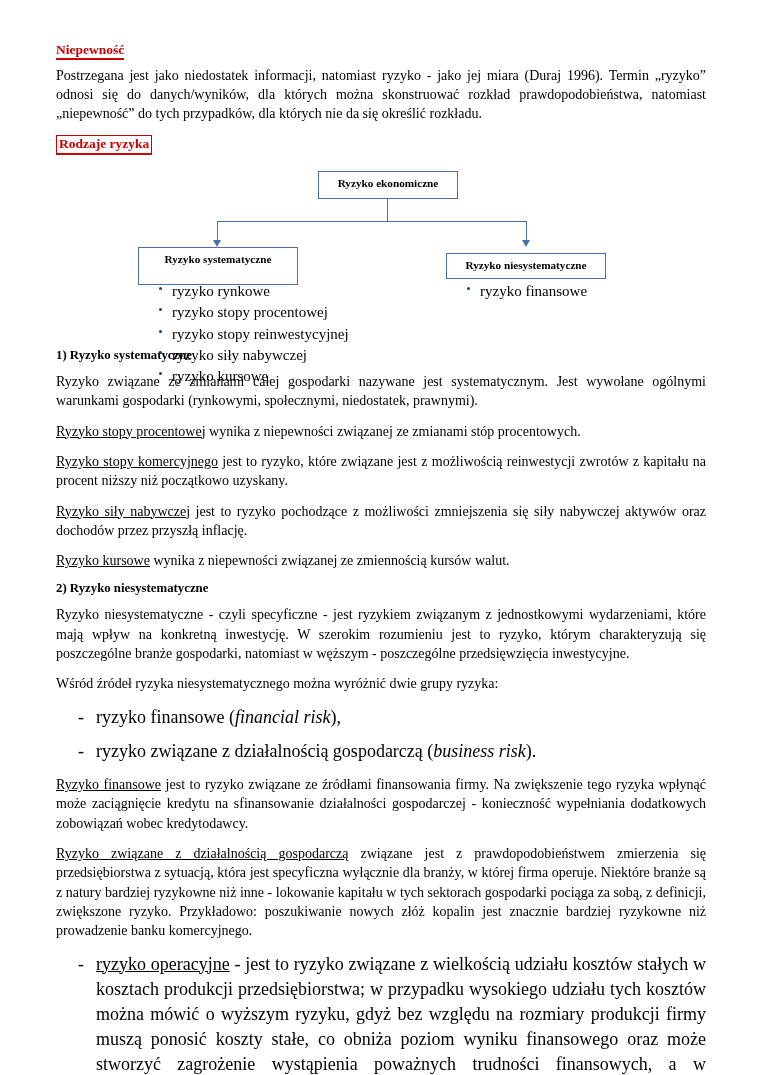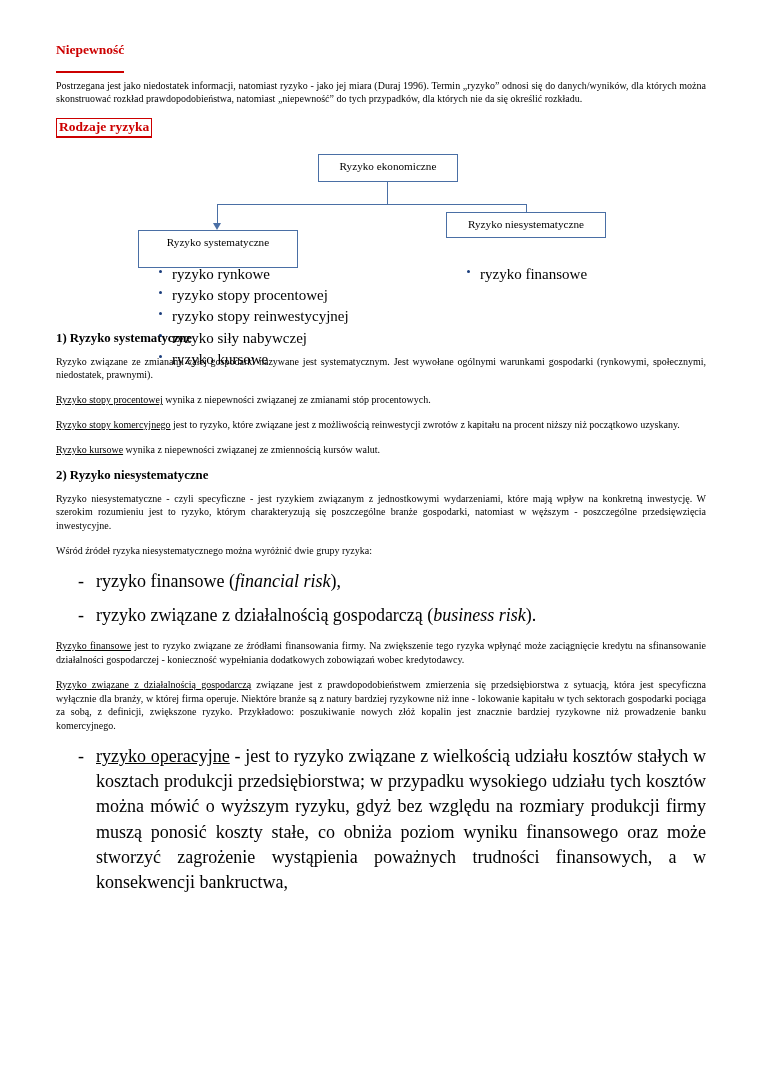--- a/index.html
+++ b/index.html
@@ -28,30 +28,30 @@
     width: 650px;
   }
   .heading-red {
     color: #cc0000;
     font-weight: bold;
     font-size: 13.5px;
     font-family: "Liberation Serif", serif;
     margin: 0 0 6px 0;
     display: inline-block;
     border-bottom: 2px solid #cc0000;
-    padding-bottom: 13px;
+    padding-bottom: 0px;
     line-height: 1.15;
   }
   .heading-red.boxed {
     border: 1.5px solid #cc0000;
     padding: 0px 2px 1px 2px;
     border-bottom: 2px solid #cc0000;
   }
   p.body {
-    font-size: 10px;
+    font-size: 14px;
     line-height: 1.38;
     text-align: justify;
     margin: 0 0 11px 0;
   }
   .u {
     text-decoration: underline;
   }
   .italic {
     font-style: italic;
   }
@@ -73,36 +73,37 @@
   .node {
     position: absolute;
     border: 1px solid #4a6fa5;
     background: #ffffff;
     font-size: 11.2px;
     font-family: "Liberation Serif", serif;
     text-align: center;
     color: #000;
     box-sizing: border-box;
     padding-top: 5px;
+    font-weight: bold;
   }
   .node.top {
     left: 262px;
     top: 2px;
     width: 140px;
     height: 28px;
   }
   .node.left {
     left: 82px;
     top: 78px;
     width: 160px;
     height: 38px;
   }
   .node.right {
     left: 390px;
-    top: 60px;
+    top: 84px;
     width: 160px;
     height: 26px;
   }
   .bullets {
     position: absolute;
     font-size: 15px;
     line-height: 1.42;
   }
   .bullets ul {
     margin: 0;
@@ -215,20 +216,21 @@
     </div>
 
     <h3 class="sub">1) Ryzyko systematyczne</h3>
 
     <p class="body">Ryzyko związane ze zmianami całej gospodarki nazywane jest systematycznym. Jest wywołane ogólnymi warunkami gospodarki (rynkowymi, społecznymi, niedostatek, prawnymi).</p>
 
     <p class="body"><span class="u">Ryzyko stopy procentowej</span><span> wynika z niepewności związanej ze zmianami stóp procentowych.</span></p>
 
     <p class="body"><span class="u">Ryzyko stopy komercyjnego</span><span> jest to ryzyko, które związane jest z możliwością reinwestycji zwrotów z kapitału na procent niższy niż początkowo uzyskany.</span></p>
 
+    <p class="body"><span class="u">Ryzyko siły nabywczej</span><span> jest to ryzyko pochodzące z możliwości zmniejszenia się siły nabywczej aktywów oraz dochodów przez przyszłą inflację.</span></p>
 
     <p class="body"><span class="u">Ryzyko kursowe</span><span> wynika z niepewności związanej ze zmiennością kursów walut.</span></p>
 
     <h3 class="sub">2) Ryzyko niesystematyczne</h3>
 
     <p class="body">Ryzyko niesystematyczne - czyli specyficzne - jest ryzykiem związanym z jednostkowymi wydarzeniami, które mają wpływ na konkretną inwestycję. W szerokim rozumieniu jest to ryzyko, którym charakteryzują się poszczególne branże gospodarki, natomiast w węższym - poszczególne przedsięwzięcia inwestycyjne.</p>
 
     <p class="body">Wśród źródeł ryzyka niesystematycznego można wyróżnić dwie grupy ryzyka:</p>
 
     <ul class="dashlist">

